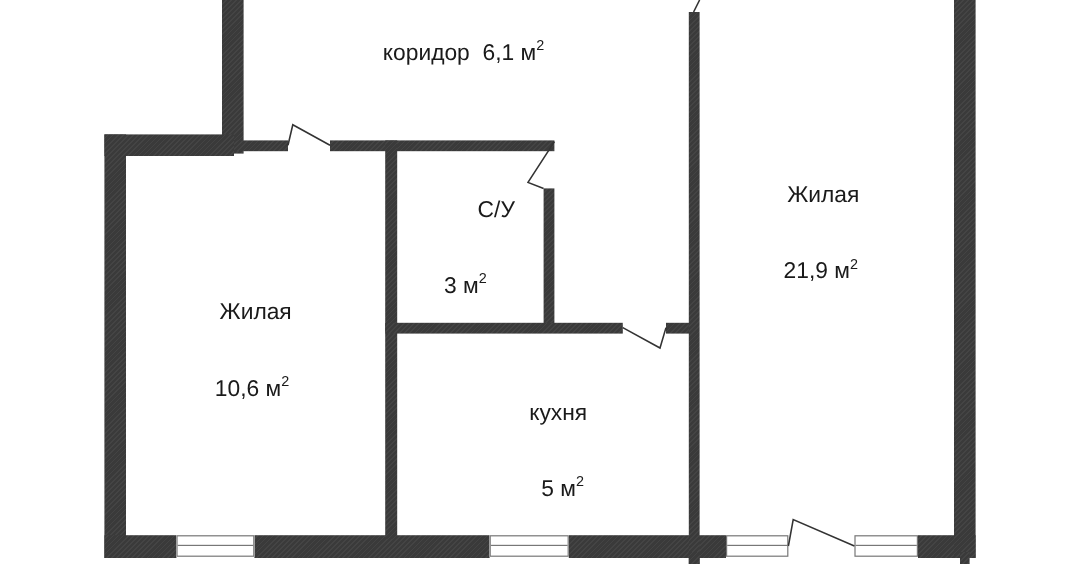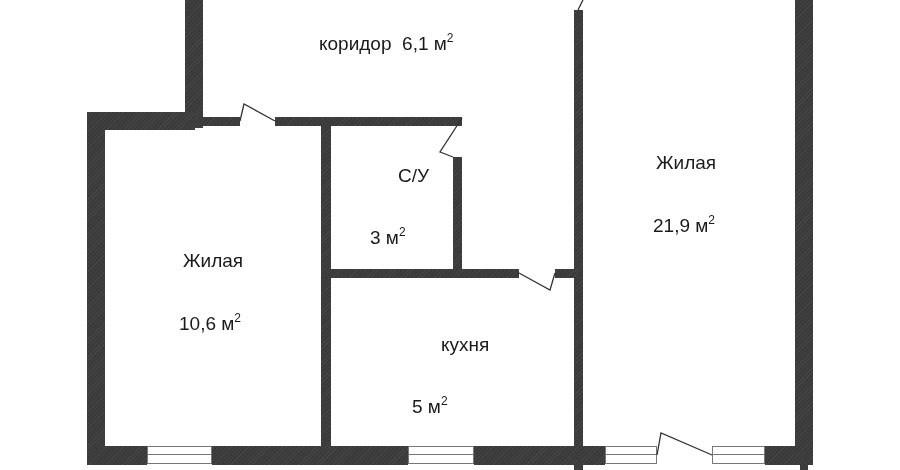--- a/index.html
+++ b/index.html
@@ -67,21 +67,21 @@
   <div class="label" style="left:183px; top:250px;">
     <span>Жилая</span>
   </div>
   <div class="label" style="left:179px; top:311px;">
     <span>10,6 м</span><sup>2</sup>
   </div>
 
   <div class="label" style="left:421px; top:334px;margin-left:20px;">
     <span>кухня</span>
   </div>
-  <div class="label" style="left:412px; top:394px;">
+  <div class="label" style="left:451px; top:394px;">
     <span>5 м</span><sup>2</sup>
   </div>
 
   <div class="label" style="left:656px; top:152px;">
     <span>Жилая</span>
   </div>
   <div class="label" style="left:653px; top:213px;">
     <span>21,9 м</span><sup>2</sup>
   </div>
 

